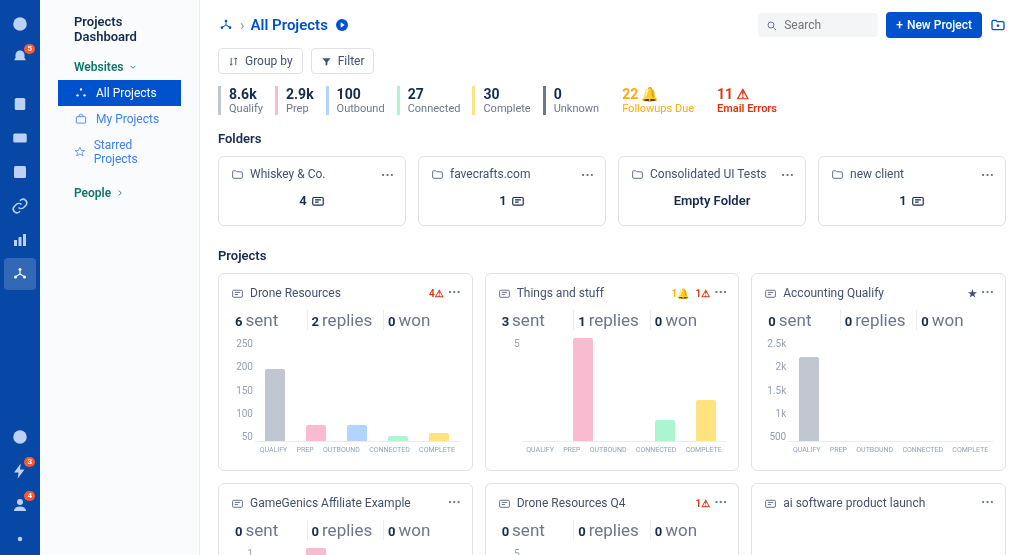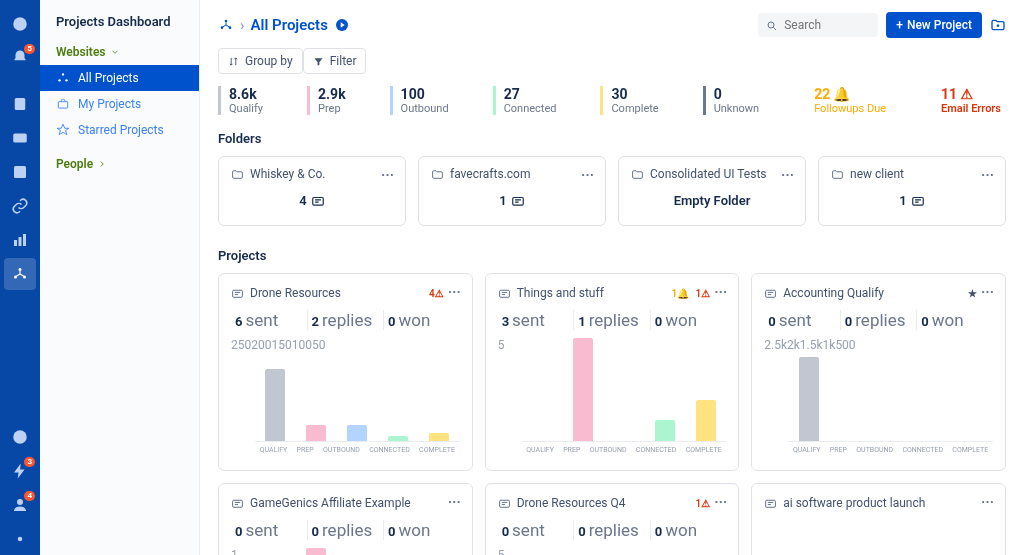--- a/index.html
+++ b/index.html
@@ -4,37 +4,37 @@
 <style>
 *{box-sizing:border-box;margin:0;padding:0;font-family:-apple-system,BlinkMacSystemFont,"Segoe UI",Roboto,Arial,sans-serif}
 body{background:#fff;color:#172b4d;font-size:13px}
 .app{display:flex;width:1024px;height:555px;overflow:hidden}
 .rail{width:40px;background:#0747a6;display:flex;flex-direction:column;align-items:center;padding-top:8px;gap:2px}
 .rail-item{width:32px;height:32px;display:flex;align-items:center;justify-content:center;color:#bcd1f5;border-radius:4px;cursor:pointer;position:relative}
 .rail-item.active{background:rgba(255,255,255,.18);color:#fff}
 .rail-item svg{width:18px;height:18px}
 .rail-spacer{flex:1}
 .badge{position:absolute;top:2px;right:1px;background:#ff5630;color:#fff;font-size:8px;font-weight:700;padding:1px 3px;border-radius:6px;line-height:1}
-.sidebar{width:160px;background:#fafbfc;border-right:1px solid #ebecf0;padding:14px 0;font-size:12px}
+.sidebar{width:160px;background:#fafbfc;border-right:1px solid #ebecf0;padding:14px 18px;font-size:12px}
 .sb-title{font-weight:600;font-size:13px;padding:0 16px 12px;color:#172b4d}
-.sb-grp{display:flex;align-items:center;gap:4px;padding:4px 16px 6px;font-weight:600;color:#4d7c0f;cursor:pointer}
+.sb-grp{display:flex;align-items:center;gap:4px;padding:4px 16px 6px;font-weight:600;color:#0f766e;cursor:pointer}
 .sb-row{display:flex;align-items:center;gap:8px;padding:6px 16px;color:#3b82f6;cursor:pointer}
 .sb-row.active{background:#0052cc;color:#fff;border-radius:0}
 .sb-row svg{width:14px;height:14px}
 .main{flex:1;overflow:auto;padding:12px 18px}
 .topbar{display:flex;align-items:center;gap:8px;margin-bottom:10px}
 .crumb{display:flex;align-items:center;gap:6px;color:#0052cc;font-weight:600;font-size:15px}
 .crumb svg{width:16px;height:16px}
 .top-spacer{flex:1}
 .search{display:flex;align-items:flex-end;gap:6px;background:#f4f5f7;border-radius:4px;padding:5px 8px;width:120px;color:#6b778c;font-size:12px}
 .btn-new{background:#0052cc;color:#fff;border:none;border-radius:4px;padding:6px 10px;font-size:12px;font-weight:500;cursor:pointer;display:flex;align-items:center;gap:4px}
 .ico-folder-plus{color:#0052cc}
-.controls{display:flex;margin-bottom:12px}
+.controls{display:flex;gap:8px;margin-bottom:12px}
 .chip{border:1px solid #dfe1e6;border-radius:4px;background:#fff;padding:5px 9px;font-size:12px;display:flex;align-items:center;gap:6px;cursor:pointer;color:#42526e}
-.stats{display:flex;gap:44px;margin-bottom:16px;flex-wrap:wrap}
+.stats{display:flex;gap:12px;margin-bottom:16px;flex-wrap:wrap}
 .stat{border-left:3px solid transparent;padding-left:8px}
 .stat .num{font-weight:700;font-size:14px;color:#172b4d}
 .stat .lbl{font-size:11px;color:#6b778c}
 .stat.fu .num{color:#ffab00}
 .stat.fu .lbl{color:#ffab00;font-weight:400}
 .stat.err .num{color:#de350b}
 .stat.err .lbl{color:#de350b;font-weight:600}
 .c-gray{border-left-color:#c1c7d0}.c-pink{border-left-color:#f8bbd0}.c-blue{border-left-color:#b3d4ff}.c-green{border-left-color:#abf5d1}.c-yellow{border-left-color:#ffe380}.c-dark{border-left-color:#6b778c}
 h3.sec{font-size:13px;font-weight:600;margin:6px 0 10px;color:#172b4d}
 .folders{display:flex;gap:12px;margin-bottom:22px}
@@ -48,21 +48,21 @@
 .p-head{display:flex;align-items:center;gap:6px;font-size:12px;color:#42526e;margin-bottom:10px}
 .p-head svg{width:13px;height:13px}
 .p-head .flags{margin-left:auto;display:flex;align-items:center;gap:6px;margin-right:16px;font-size:10px;font-weight:600}
 .flag-err{color:#de350b}.flag-warn{color:#ffab00}
 .p-metrics{display:flex;gap:0;margin-bottom:8px}
 .pm{flex:1;border-right:1px solid #ebecf0;padding:0 4px}
 .pm:last-child{border-right:none}
 .pm b{font-weight:700;font-size:13px;color:#172b4d}
 .pm span{font-size:17px;color:#6b778c;margin-left:3px}
 .chart{height:120px;position:relative;padding-left:24px}
-.ylabels{position:absolute;left:0;top:0;bottom:16px;width:22px;display:flex;flex-direction:row;justify-content:space-between;font-size:12px;color:#97a0af;text-align:right}
+.ylabels{position:absolute;left:0;top:0;bottom:16px;width:22px;display:flex;flex-direction:column;justify-content:space-between;font-size:10px;color:#97a0af;text-align:right}
 .bars{height:calc(100% - 16px);display:flex;align-items:flex-end;justify-content:space-around;border-bottom:1px solid #ebecf0}
 .bar{width:20px;border-radius:2px 2px 0 0}
 .xlabels{display:flex;justify-content:space-around;font-size:7px;color:#97a0af;margin-top:4px}
 .bg-gray{background:#c1c7d0}.bg-pink{background:#f8bbd0}.bg-blue{background:#b3d4ff}.bg-green{background:#abf5d1}.bg-yellow{background:#ffe380}
 .empty-note{text-align:center;font-weight:600;font-size:12px;color:#172b4d;padding:40px 0}
 </style>
 </head>
 <body>
 
 <div class="app">

